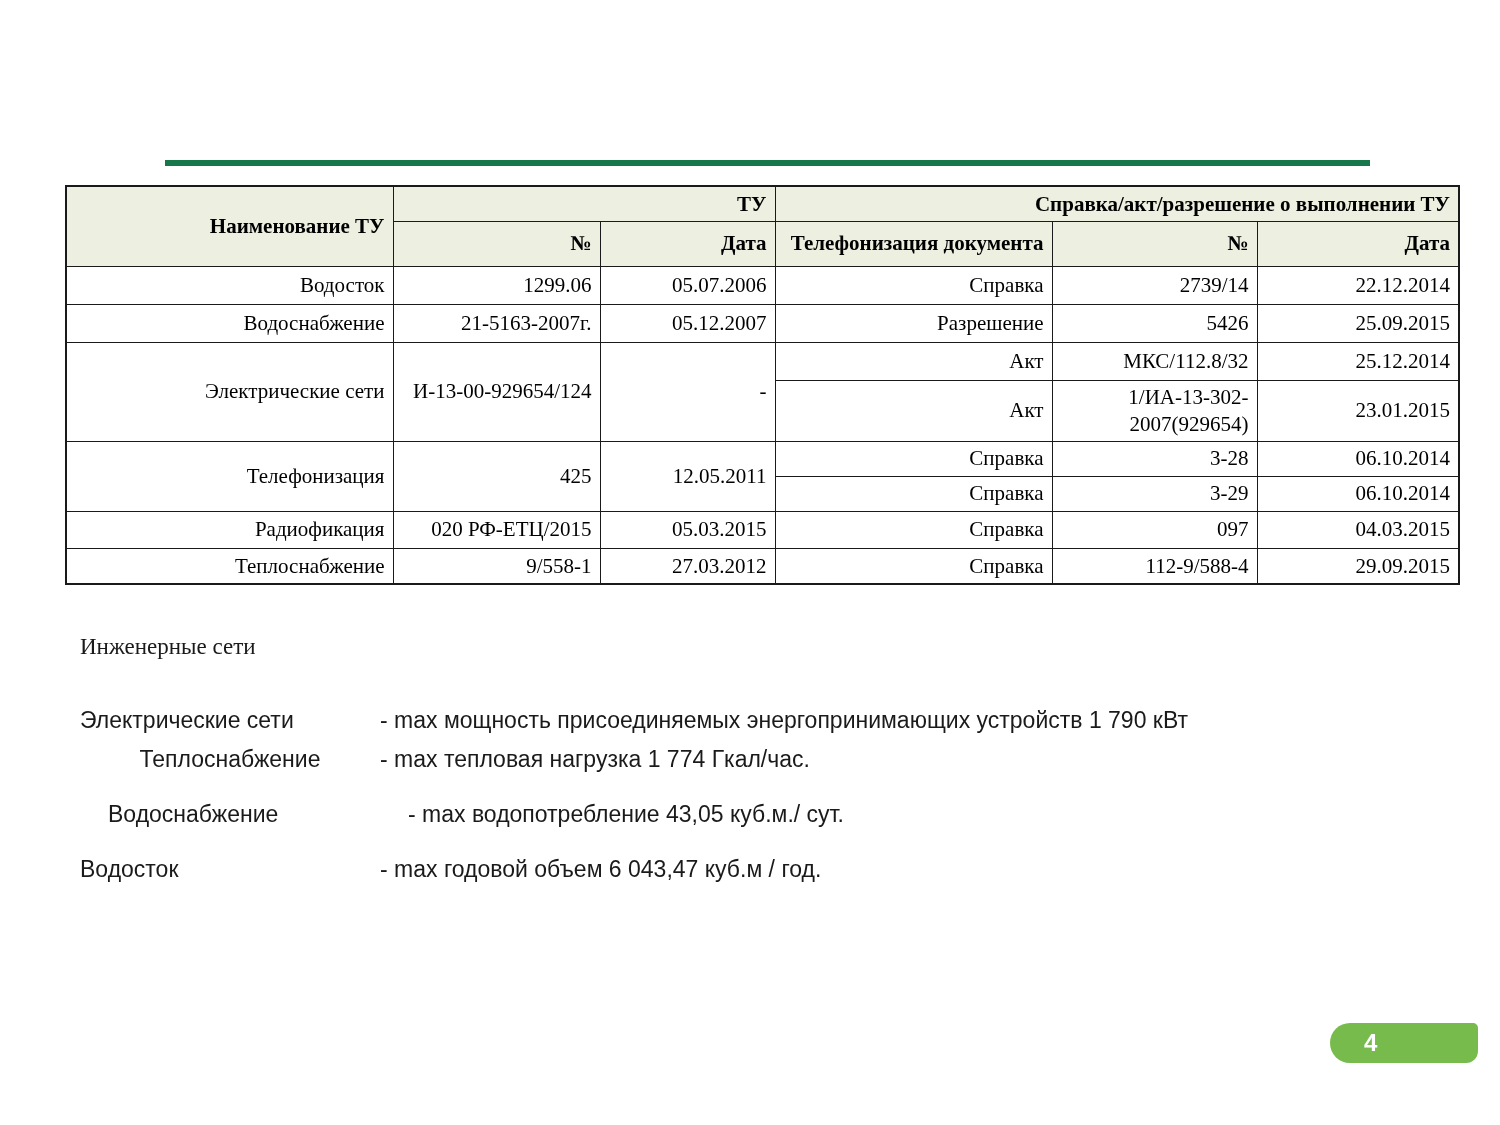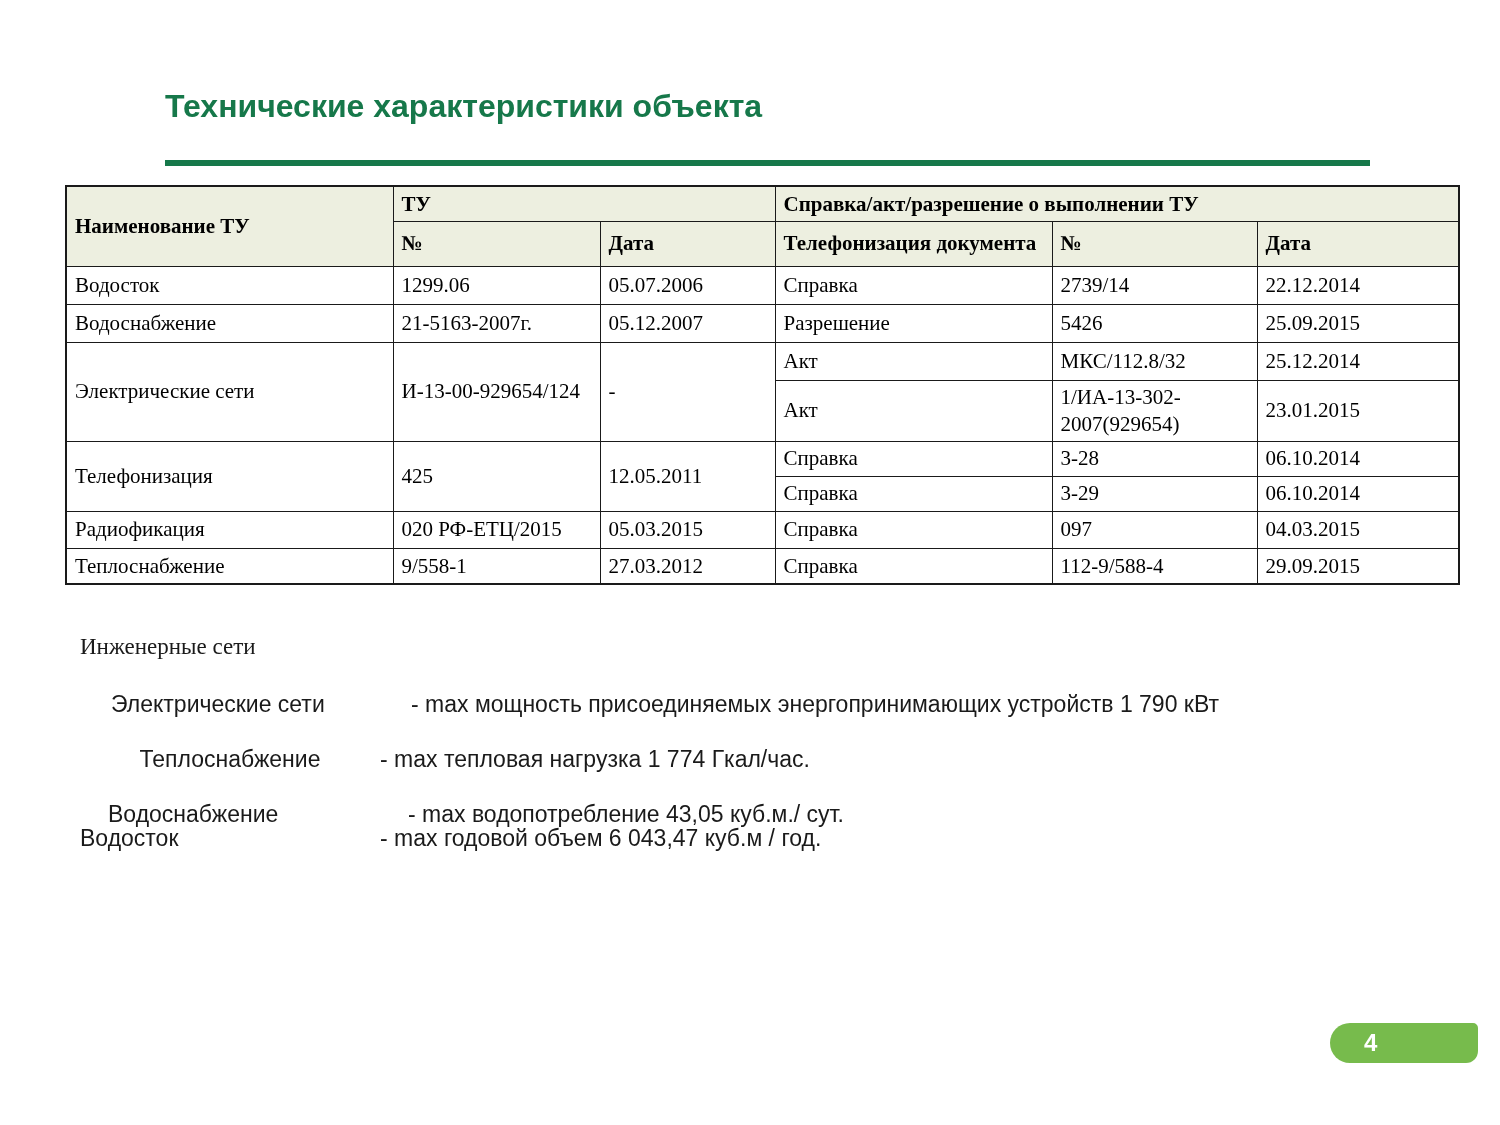--- a/index.html
+++ b/index.html
@@ -36,21 +36,21 @@
     border-collapse: collapse;
     table-layout: fixed;
     font-family: "Liberation Serif", serif;
     font-size: 21px;
     color: #000000;
     border: 2px solid #1a1a1a;
   }
   .tech-table th, .tech-table td {
     border: 1px solid #1a1a1a;
     padding: 2px 8px;
-    text-align: left;
+    text-align: right;
     vertical-align: middle;
     overflow: hidden;
     line-height: 1.25;
   }
   .tech-table th {
     background: #EDEFE0;
     font-weight: bold;
   }
   .cell-left { text-align: left; padding-left: 12px; }
   .hrow1 { height: 35px; }
@@ -72,24 +72,24 @@
     position: absolute;
     left: 80px;
     font-size: 23px;
     color: #1a1a1a;
     white-space: nowrap;
   }
   .note-row .note-label {
     display: inline-block;
     width: 300px;
   }
-  .note-row-1 { top: 691px; margin-left: 31px; }
+  .note-row-1 { top: 707px; }
   .note-row-2 { top: 746px; text-align: center; }
   .note-row-3 { top: 801px; margin-left: 28px; }
-  .note-row-4 { top: 825px; }
+  .note-row-4 { top: 856px; }
   .page-badge {
     position: absolute;
     left: 1330px;
     top: 1023px;
     width: 148px;
     height: 40px;
     box-sizing: border-box;
     background: #77BB4C;
     border-radius: 20px 5px 12px 20px;
     color: #ffffff;
@@ -97,21 +97,20 @@
     font-size: 24px;
     line-height: 40px;
     padding-left: 34px;
   }
 </style>
 </head>
 <body>
 
 <div class="slide">
 
-  <div class="page-title">Технические характеристики объекта</div>
   <div class="title-rule"></div>
 
   <table class="tech-table">
     <colgroup>
       <col style="width:327px">
       <col style="width:207px">
       <col style="width:175px">
       <col style="width:277px">
       <col style="width:205px">
       <col style="width:202px">

